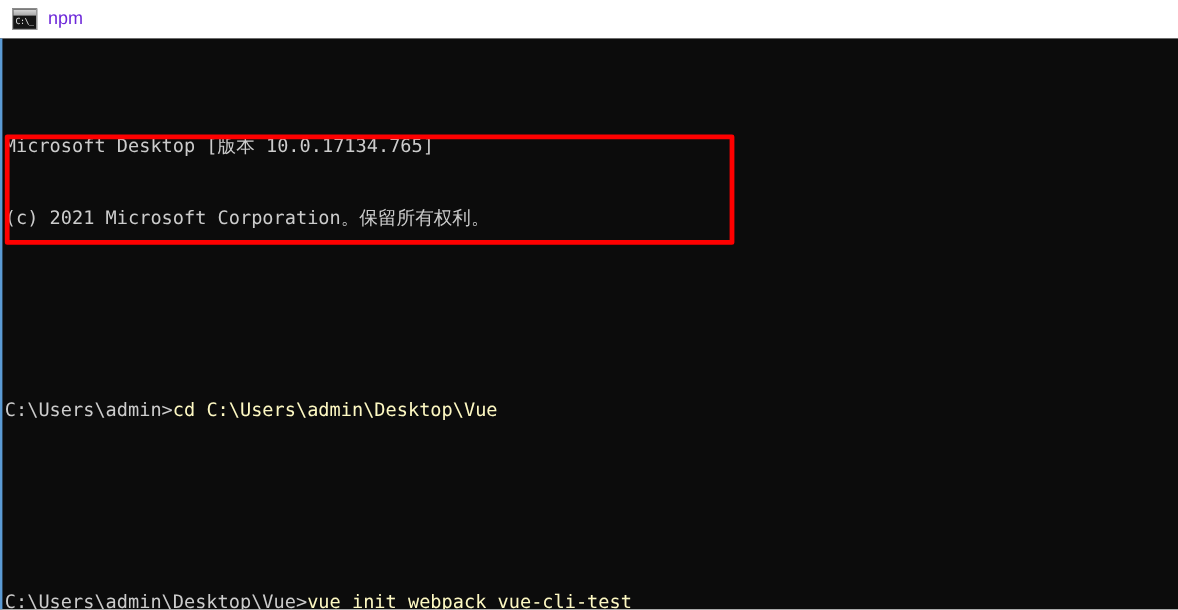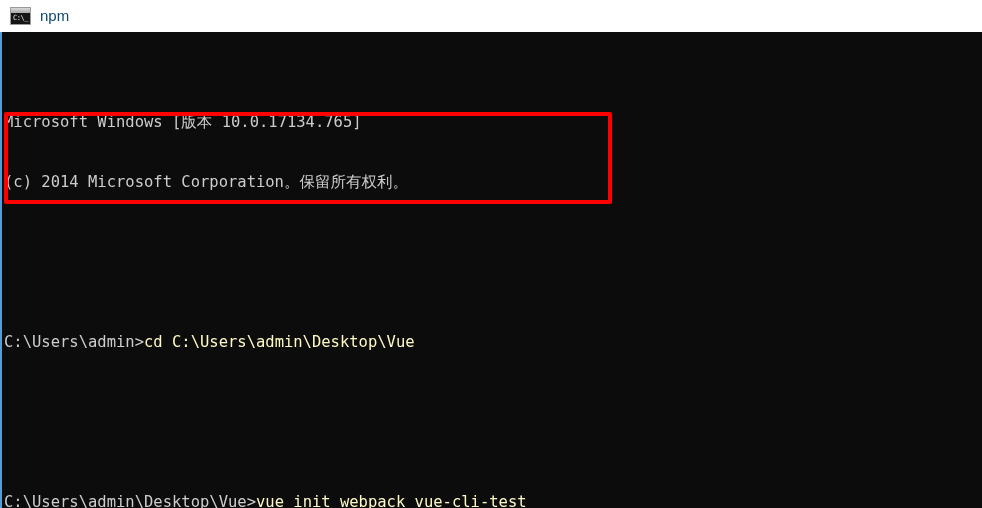--- a/index.html
+++ b/index.html
@@ -54,21 +54,21 @@
     font-family: "DejaVu Sans Mono", monospace;
     font-size: 7px;
     line-height: 8px;
     color: #e6e6e6;
     letter-spacing: -0.5px;
   }
   .titlebar-text {
     margin-left: 9px;
     font-family: "Liberation Sans", sans-serif;
     font-size: 15px;
-    color: #0c4a6e;
+    color: #6d28d9;
     line-height: 18px;
   }
   
   .console {
     position: absolute;
     left: 0;
     top: 32px;
     width: 982px;
     height: 476px;
     background: #0c0c0c;
@@ -118,22 +118,22 @@
       <div class="icon-strip"></div>
       <div class="icon-prompt">C:\_</div>
     </div>
     <div class="titlebar-text">npm</div>
   </div>
 
   <div class="console">
     <div class="term">
 
       
-      <div class="line c-white">Microsoft Windows [版本 10.0.17134.765]</div>
-      <div class="line c-white">(c) 2014 Microsoft Corporation。保留所有权利。</div>
+      <div class="line c-white">Microsoft Desktop [版本 10.0.17134.765]</div>
+      <div class="line c-white">(c) 2021 Microsoft Corporation。保留所有权利。</div>
       <div class="blank"></div>
 
       
       <div class="line"><span class="c-white">C:\Users\admin&gt;</span><span class="c-bright">cd C:\Users\admin\Desktop\Vue</span></div>
       <div class="blank"></div>
 
       
       <div class="line"><span class="c-white">C:\Users\admin\Desktop\Vue&gt;</span><span class="c-bright">vue init webpack vue-cli-test</span></div>
 
       

